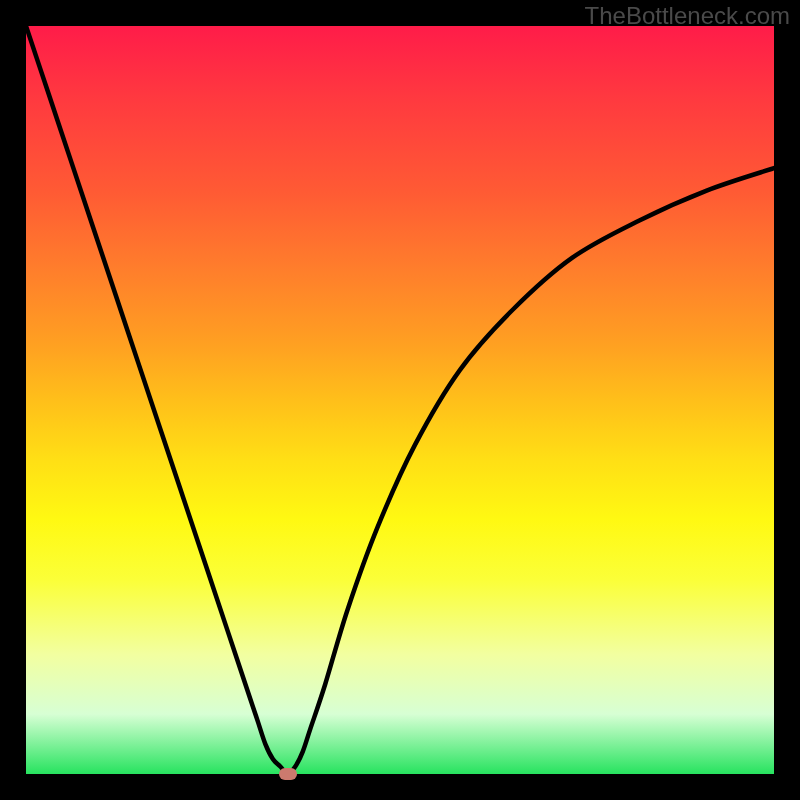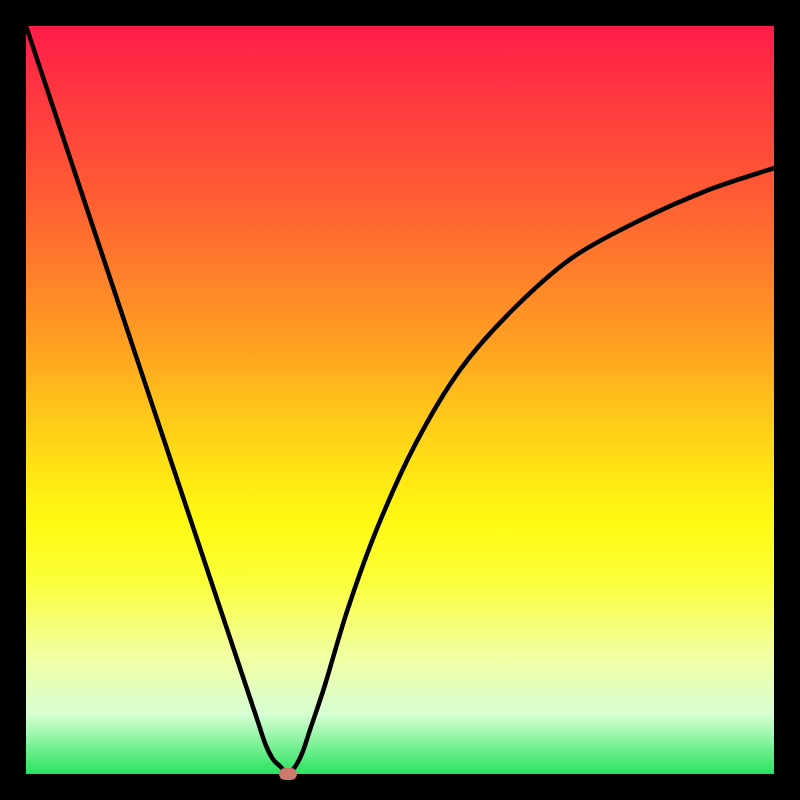--- a/index.html
+++ b/index.html
@@ -61,20 +61,21 @@
     border-radius: 6px / 6px;
     background: #cc7a6e;
     transform: translate(-50%, -50%);
   }
 </style>
 </head>
 <body>
 
 <div class="frame">
 
+  <div class="watermark">TheBottleneck.com</div>
 
   <div class="plot-area">
     <svg viewBox="0 0 748 748" preserveAspectRatio="none">
       <path fill="none" stroke="#000" stroke-width="4.5" stroke-linejoin="round" stroke-linecap="round" d="M 0,0 C 3.7399999999999998,11.21999999999999 14.959999999999997,44.87999999999994 22.439999999999998,67.31999999999994 C 29.919999999999998,89.75999999999993 37.4,112.19999999999997 44.879999999999995,134.64 C 52.35999999999999,157.08 59.839999999999996,179.52000000000004 67.32,201.96000000000004 C 74.8,224.40000000000003 82.27999999999999,246.83999999999997 89.75999999999999,269.28 C 97.24,291.71999999999997 104.72,314.15999999999997 112.2,336.59999999999997 C 119.68,359.03999999999996 127.16,381.47999999999996 134.64,403.91999999999996 C 142.11999999999998,426.35999999999996 149.6,448.8 157.07999999999998,471.24 C 164.55999999999997,493.68 172.03999999999996,516.1199999999999 179.51999999999998,538.56 C 187,561 194.48000000000002,583.4399999999999 201.96,605.88 C 209.44,628.32 219.41333333333336,658.24 224.4,673.2 C 229.38666666666666,688.1600000000001 229.38666666666666,688.16 231.88,695.64 C 234.37333333333333,703.12 236.86666666666667,711.8466666666667 239.36,718.08 C 241.85333333333335,724.3133333333334 244.34666666666666,729.3 246.84,733.04 C 249.33333333333334,736.78 251.82666666666668,738.0266666666666 254.32000000000002,740.52 C 256.81333333333333,743.0133333333333 259.3066666666667,748 261.8,748 C 264.29333333333335,748 266.78666666666663,744.26 269.28,740.52 C 271.7733333333333,736.78 274.26666666666665,731.7933333333333 276.76,725.56 C 279.25333333333333,719.3266666666666 280.5,714.34 284.24,703.12 C 287.98,691.9 292.96666666666664,678.1866666666667 299.2,658.24 C 305.43333333333334,638.2933333333333 312.9133333333333,609.6200000000001 321.64,583.44 C 330.3666666666667,557.26 340.34,528.5866666666666 351.56,501.15999999999997 C 362.78000000000003,473.7333333333333 375.2466666666667,445.06 388.96000000000004,418.88 C 402.67333333333335,392.7 417.6333333333333,366.52 433.84,344.08 C 450.0466666666666,321.64 467.5,302.94 486.2,284.24 C 504.9,265.54 524.8466666666666,246.84 546.04,231.88 C 567.2333333333333,216.92 590.92,205.70000000000002 613.36,194.48000000000002 C 635.8000000000001,183.26000000000002 658.24,173.2866666666666 680.6800000000001,164.55999999999995 C 703.1200000000001,155.8333333333333 736.78,145.85999999999999 748,142.12"></path>
     </svg>
     <div class="marker" style="left: 261.8px; top: 748px; background: rgb(204, 122, 110);"></div>
   </div>
 
 </div>
 

